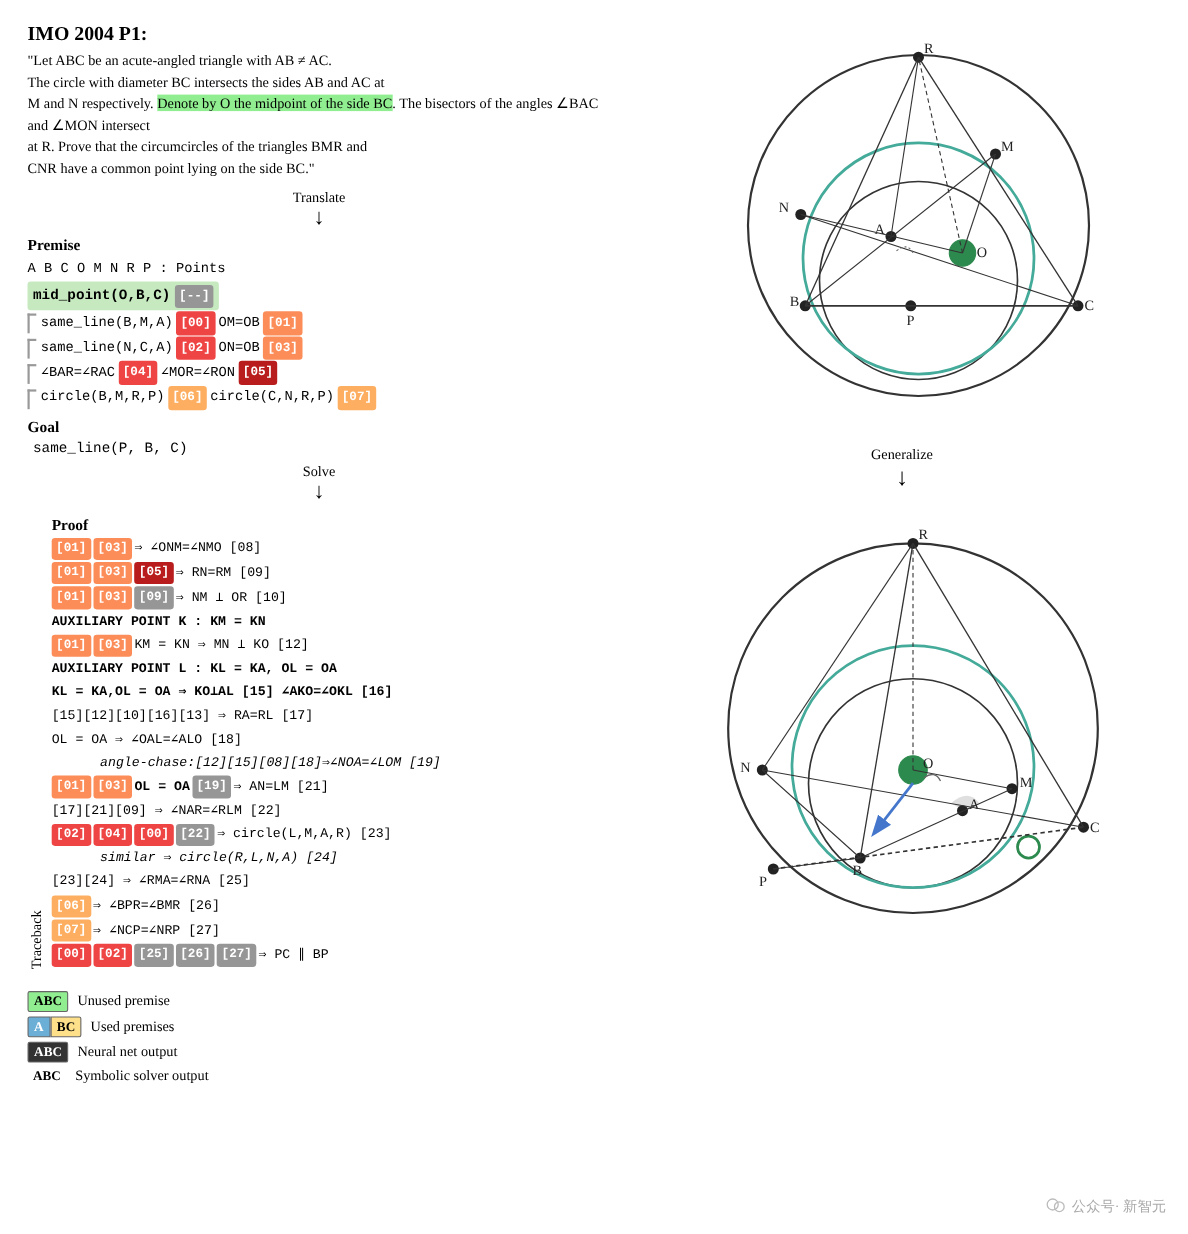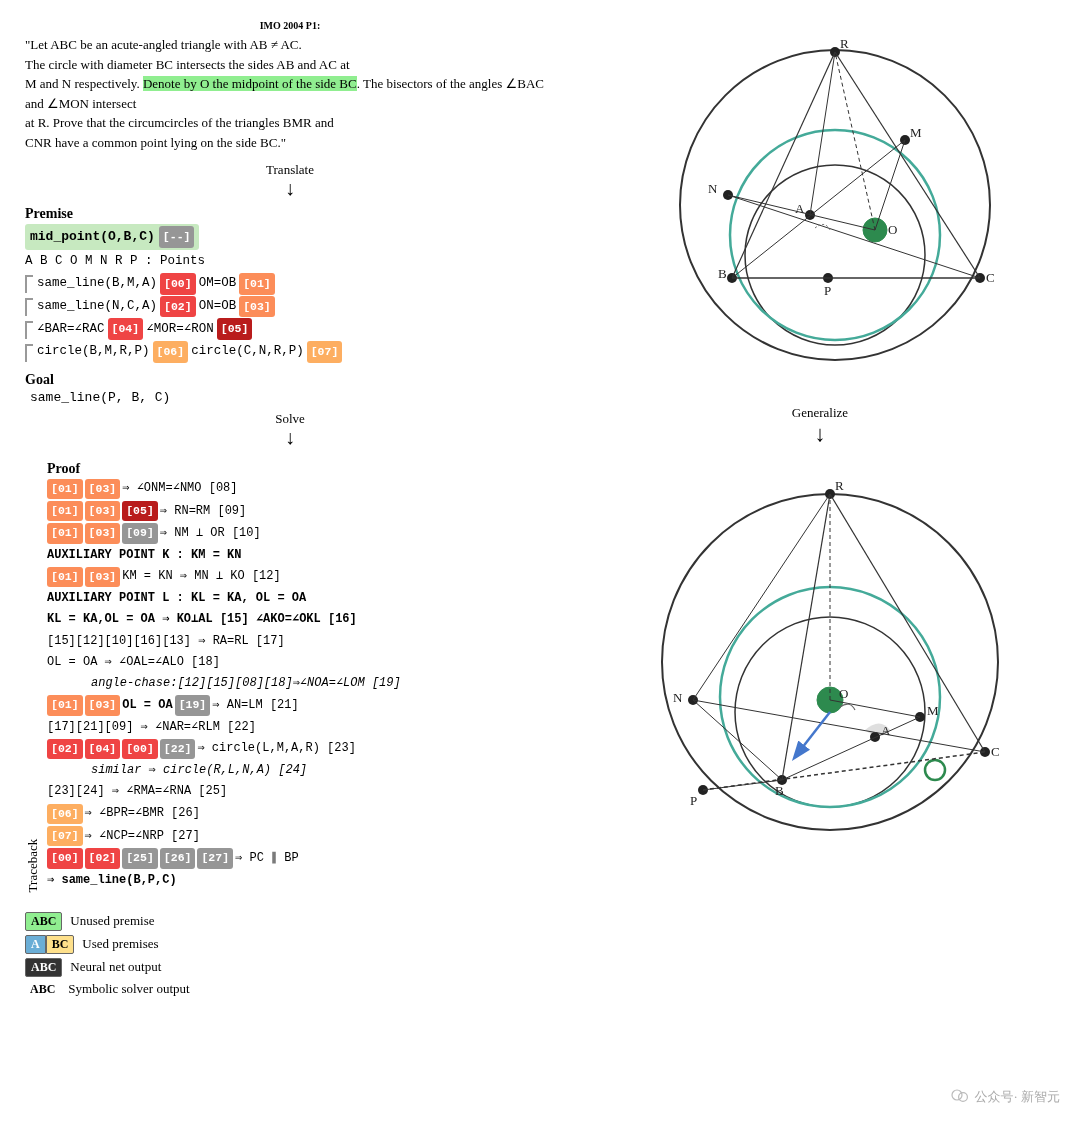--- a/index.html
+++ b/index.html
@@ -25,23 +25,22 @@
       flex: 1;
       display: flex;
       flex-direction: column;
       align-items: center;
       padding: 10px;
     }
 
     
     .problem-title {
       font-weight: bold;
-      font-size: 10px;
+      font-size: 18px;
       margin-bottom: 4px;
-      text-align: center;
     }
     .problem-text {
       font-size: 13px;
       line-height: 1.5;
       margin-bottom: 10px;
     }
     .highlight-green {
       background-color: #90ee90;
       color: #000000;
     }
@@ -217,27 +216,27 @@
       </div>
 
       <div class="arrow-container">
         <div class="arrow-label">Translate</div>
         <div class="arrow-down">↓</div>
       </div>
 
       <div class="section-title">Premise</div>
       <div class="premise-block">
         <div class="premise-line">
+          <span>A B C O M N R P : Points</span>
+        </div>
+        <div class="premise-line">
           <span class="mid-point-line">
             <span>mid_point(O,B,C)</span>
             <span class="tag tag-gray">[--]</span>
           </span>
-        </div>
-        <div class="premise-line">
-          <span>A B C O M N R P : Points</span>
         </div>
 
         <div class="left-bracket-group">
           <div style="display:flex; flex-direction:column; justify-content:space-around; margin-right:4px;">
             <div style="border-left:2px solid #999; border-top:2px solid #999; width:8px; height:18px; margin-bottom:2px;"></div>
             <div style="border-left:2px solid #999; border-top:2px solid #999; width:8px; height:18px; margin-bottom:2px;"></div>
             <div style="border-left:2px solid #999; border-top:2px solid #999; width:8px; height:18px; margin-bottom:2px;"></div>
             <div style="border-left:2px solid #999; border-top:2px solid #999; width:8px; height:18px;"></div>
           </div>
           <div>
@@ -380,23 +379,20 @@
 
             <div class="proof-line">
               <span class="tag tag-blue">[00]</span>
               <span class="tag tag-blue">[02]</span>
               <span class="tag tag-gray">[25]</span>
               <span class="tag tag-gray">[26]</span>
               <span class="tag tag-gray">[27]</span>
               <span class="proof-text">⇒ PC ∥ BP</span>
             </div>
 
-            <div class="proof-line">
-              <span class="bold-text">⇒ same_line(B,P,C)</span>
-            </div>
 
           </div>
         </div>
       </div>
 
       <div class="legend">
         <div class="legend-item">
           <span class="legend-box legend-green">ABC</span>
           <span>Unused premise</span>
         </div>

